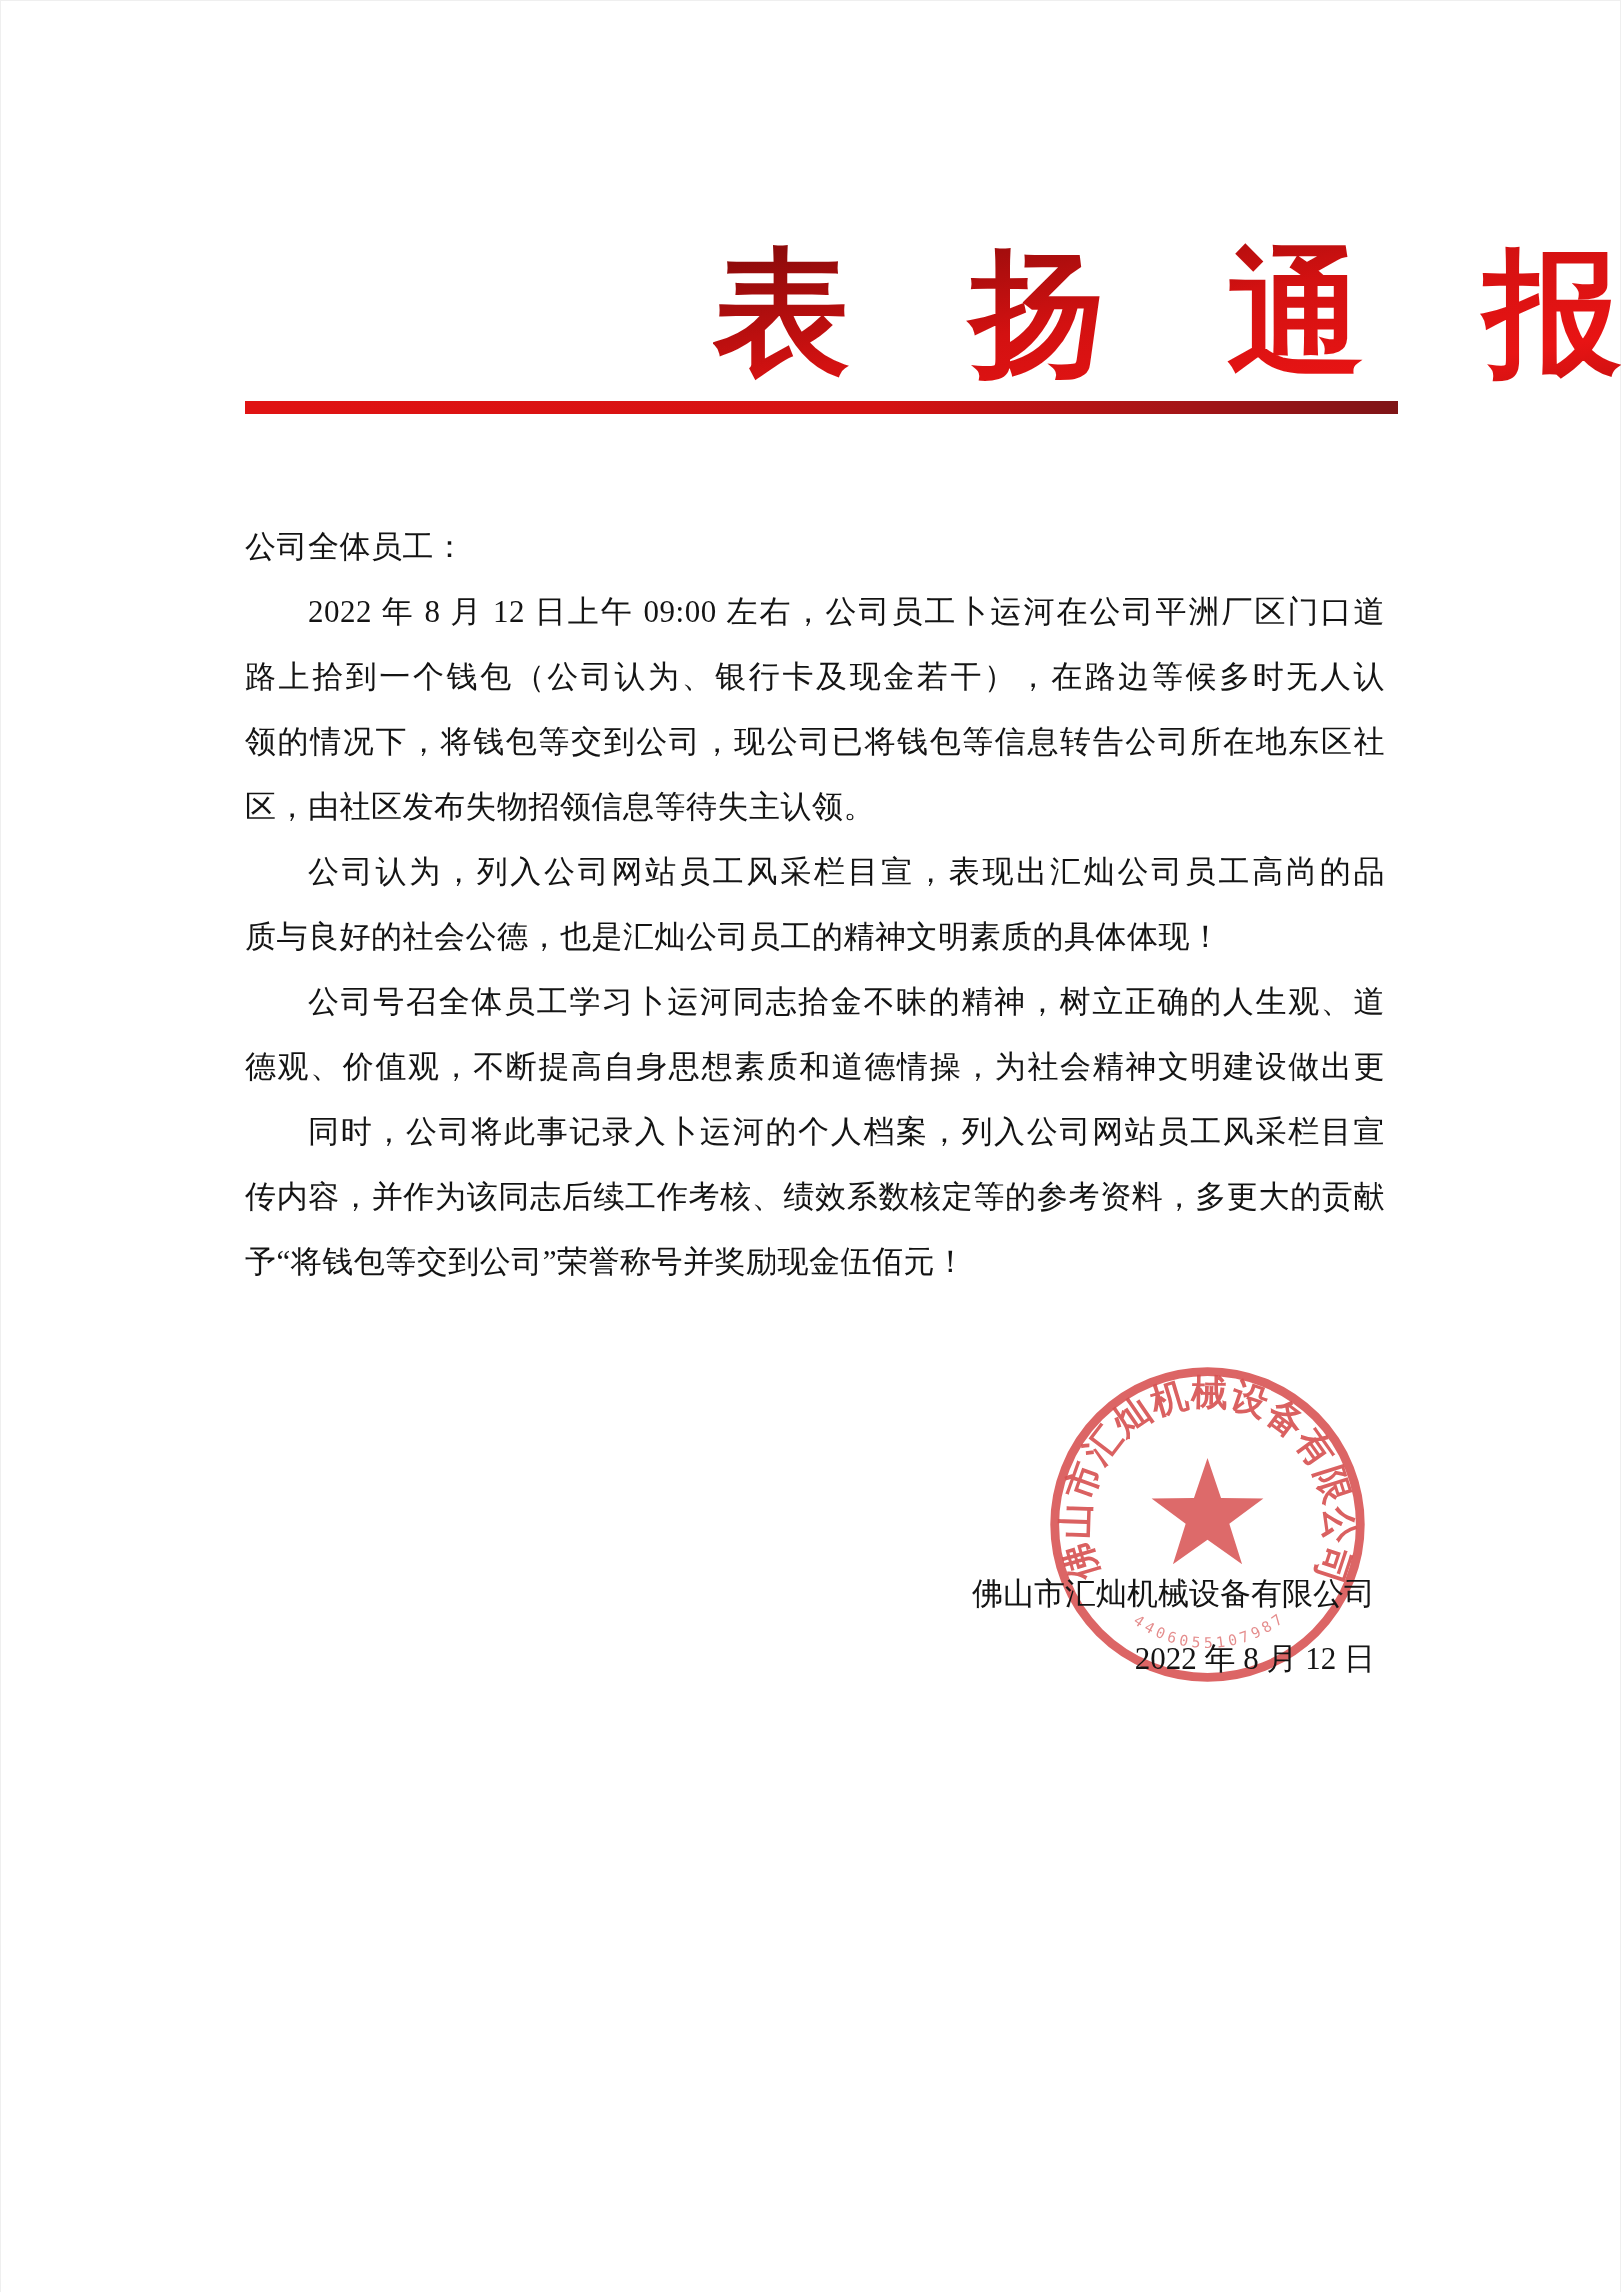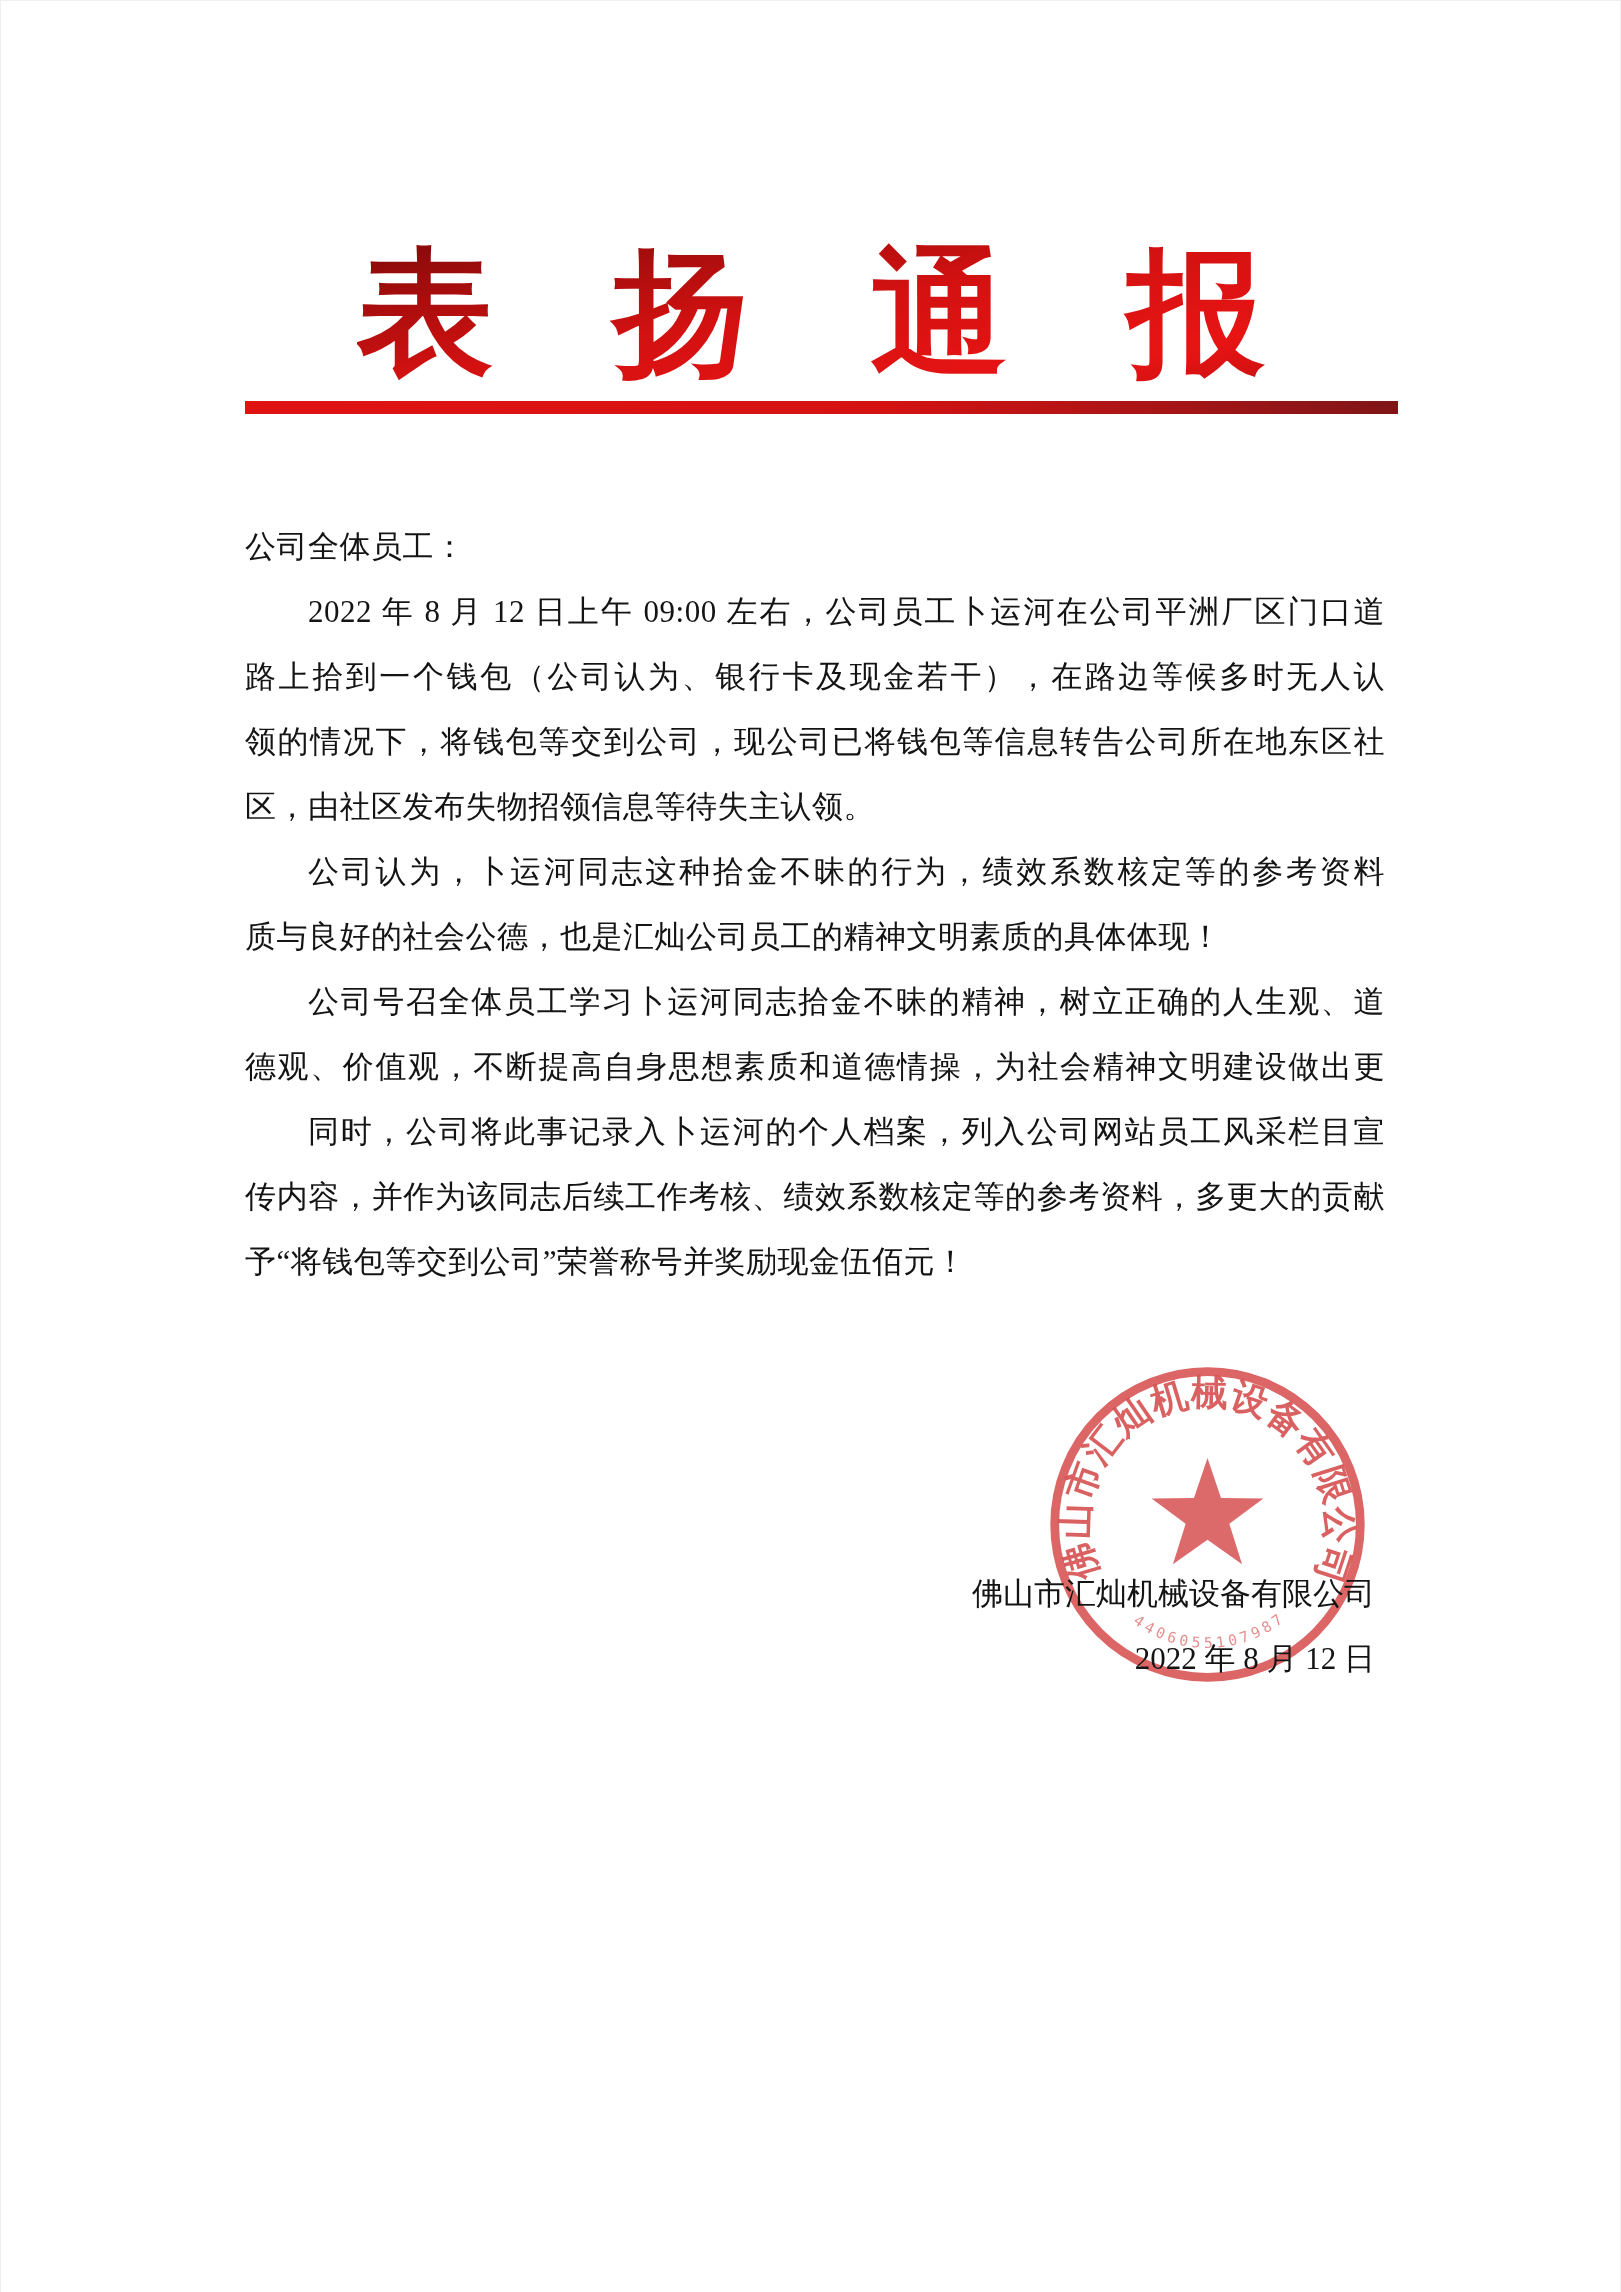--- a/index.html
+++ b/index.html
@@ -7,21 +7,21 @@
     position:relative;
     width:1621px;height:2293px;
     background:#ffffff;
     overflow:hidden;
     box-shadow:inset 0 0 0 1px #efefef;
     font-family:"Liberation Serif","DejaVu Serif",serif;
   }
   
   .title{
     position:absolute;top:238px;left:0;width:100%;
-    margin:0;text-align:center;
+    margin:0;text-align:right;
     font-family:"DejaVu Serif","Liberation Serif",serif;
     font-weight:bold;
     font-size:137px;line-height:147px;
     color:#c50d0d;
   }
   .title-text{
     display:inline-block;
     letter-spacing:120px;
     margin-right:-120px;
     white-space:nowrap;
@@ -94,21 +94,21 @@
 
   <div class="rule"></div>
 
   <div class="doc">
     <div class="line">公司全体员工：</div>
     <div id="paras">
         <div class="line indent fill">2022 年 8 月 12 日上午 09:00 左右，公司员工卜运河在公司平洲厂区门口道</div>
         <div class="line fill">路上拾到一个钱包（公司认为、银行卡及现金若干），在路边等候多时无人认</div>
         <div class="line fill">领的情况下，将钱包等交到公司，现公司已将钱包等信息转告公司所在地东区社</div>
         <div class="line">区，由社区发布失物招领信息等待失主认领。</div>
-        <div class="line indent fill">公司认为，卜运河同志这种拾金不昧的行为，绩效系数核定等的参考资料</div>
+        <div class="line indent fill">公司认为，列入公司网站员工风采栏目宣，表现出汇灿公司员工高尚的品</div>
         <div class="line">质与良好的社会公德，也是汇灿公司员工的精神文明素质的具体体现！</div>
         <div class="line indent fill">公司号召全体员工学习卜运河同志拾金不昧的精神，树立正确的人生观、道</div>
         <div class="line fill">德观、价值观，不断提高自身思想素质和道德情操，为社会精神文明建设做出更</div>
         <div class="line indent fill">同时，公司将此事记录入卜运河的个人档案，列入公司网站员工风采栏目宣</div>
         <div class="line fill">传内容，并作为该同志后续工作考核、绩效系数核定等的参考资料，多更大的贡献</div>
         <div class="line">予“将钱包等交到公司”荣誉称号并奖励现金伍佰元！</div>
       </div>
   </div>
 
   <svg class="seal" viewBox="0 0 340 340" xmlns="http://www.w3.org/2000/svg" aria-hidden="true">

